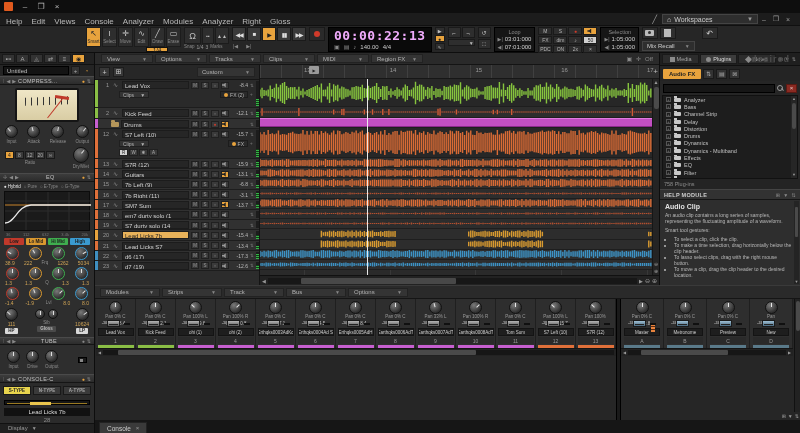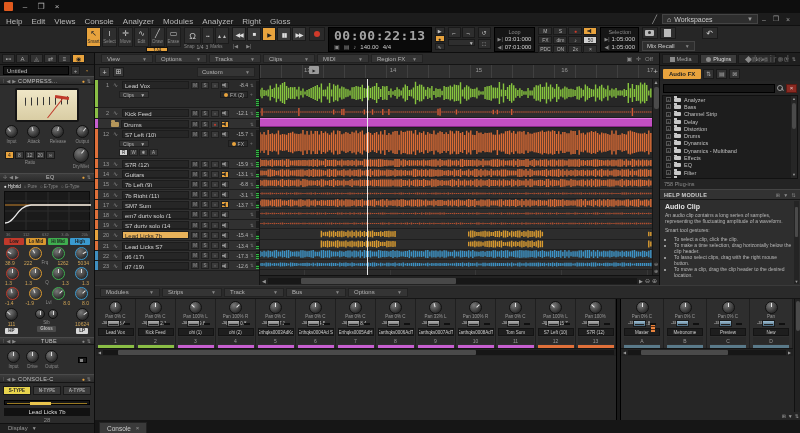--- a/index.html
+++ b/index.html
@@ -33,21 +33,21 @@
   #drawres{position:absolute;left:146px;top:21px;background:#e8a33d;color:#222;font-size:6px;padding:0 6px;border:1px solid #111;height:5px;line-height:5px;}
   .snapbox{width:17px;height:17px;background:#2e2e2e;border:1px solid #1c1c1c;color:#bbb;font-size:9px;display:flex;align-items:center;justify-content:center;}
   .snaplab{font-size:4.5px;color:#8a8a8a;text-align:center;}
   .minirow{display:flex;gap:2px;font-size:5px;color:#999;justify-content:center;}
   .transbtn{width:14px;height:14px;background:#3a3a3a;border:1px solid #1a1a1a;color:#ddd;font-size:6px;display:flex;align-items:center;justify-content:center;letter-spacing:-1px;}
   .transbtn.active{background:#e8a33d;color:#222;}
   #recbtn{width:16px;height:14px;background:#2a2a2a;border:1px solid #1a1a1a;display:flex;align-items:center;justify-content:center;}
   #recbtn .dot{width:6px;height:6px;border-radius:50%;background:#d03a2a;}
   .transsub{display:flex;align-items:center;gap:2px;font-size:5px;color:#888;justify-content:space-between;padding:1px 1px 0 1px;}
   #timebox{background:#0a0a0a;border:1px solid #000;padding:1px 5px 0 5px;height:25px;}
-  #timemain{font-family:"DejaVu Sans Mono",monospace;font-size:13px;font-weight:bold;color:#a3a3a3;line-height:14px;letter-spacing:.5px;}
+  #timemain{font-family:"DejaVu Sans Mono",monospace;font-size:13px;font-weight:bold;color:#f0abfc;line-height:14px;letter-spacing:.5px;}
   #timesub{display:flex;gap:4px;align-items:center;font-size:6px;color:#ccc;}
   #timesub .mico{font-size:6px;color:#888;}
   .stackcol{display:flex;flex-direction:column;gap:1px;}
   .sqbtn{width:10px;height:7px;background:#2e2e2e;border:1px solid #1a1a1a;font-size:5px;color:#bbb;display:flex;align-items:center;justify-content:center;}
   .sqbtn.orange{background:#e8a33d;color:#222;}
   .cornerbtn{width:13px;height:11px;background:#2e2e2e;border:1px solid #1a1a1a;color:#bbb;font-size:6px;display:flex;align-items:center;justify-content:center;}
   .darkpanel{background:#161616;border:1px solid #000;padding:1px 3px;height:25px;}
   .dp-title{font-size:5.5px;color:#8a8a8a;text-align:center;line-height:6px;}
   .dp-row{display:flex;align-items:center;gap:2px;font-size:6px;color:#cfcfcf;line-height:8px;}
   .dp-row .ar{color:#888;font-size:5px;}

